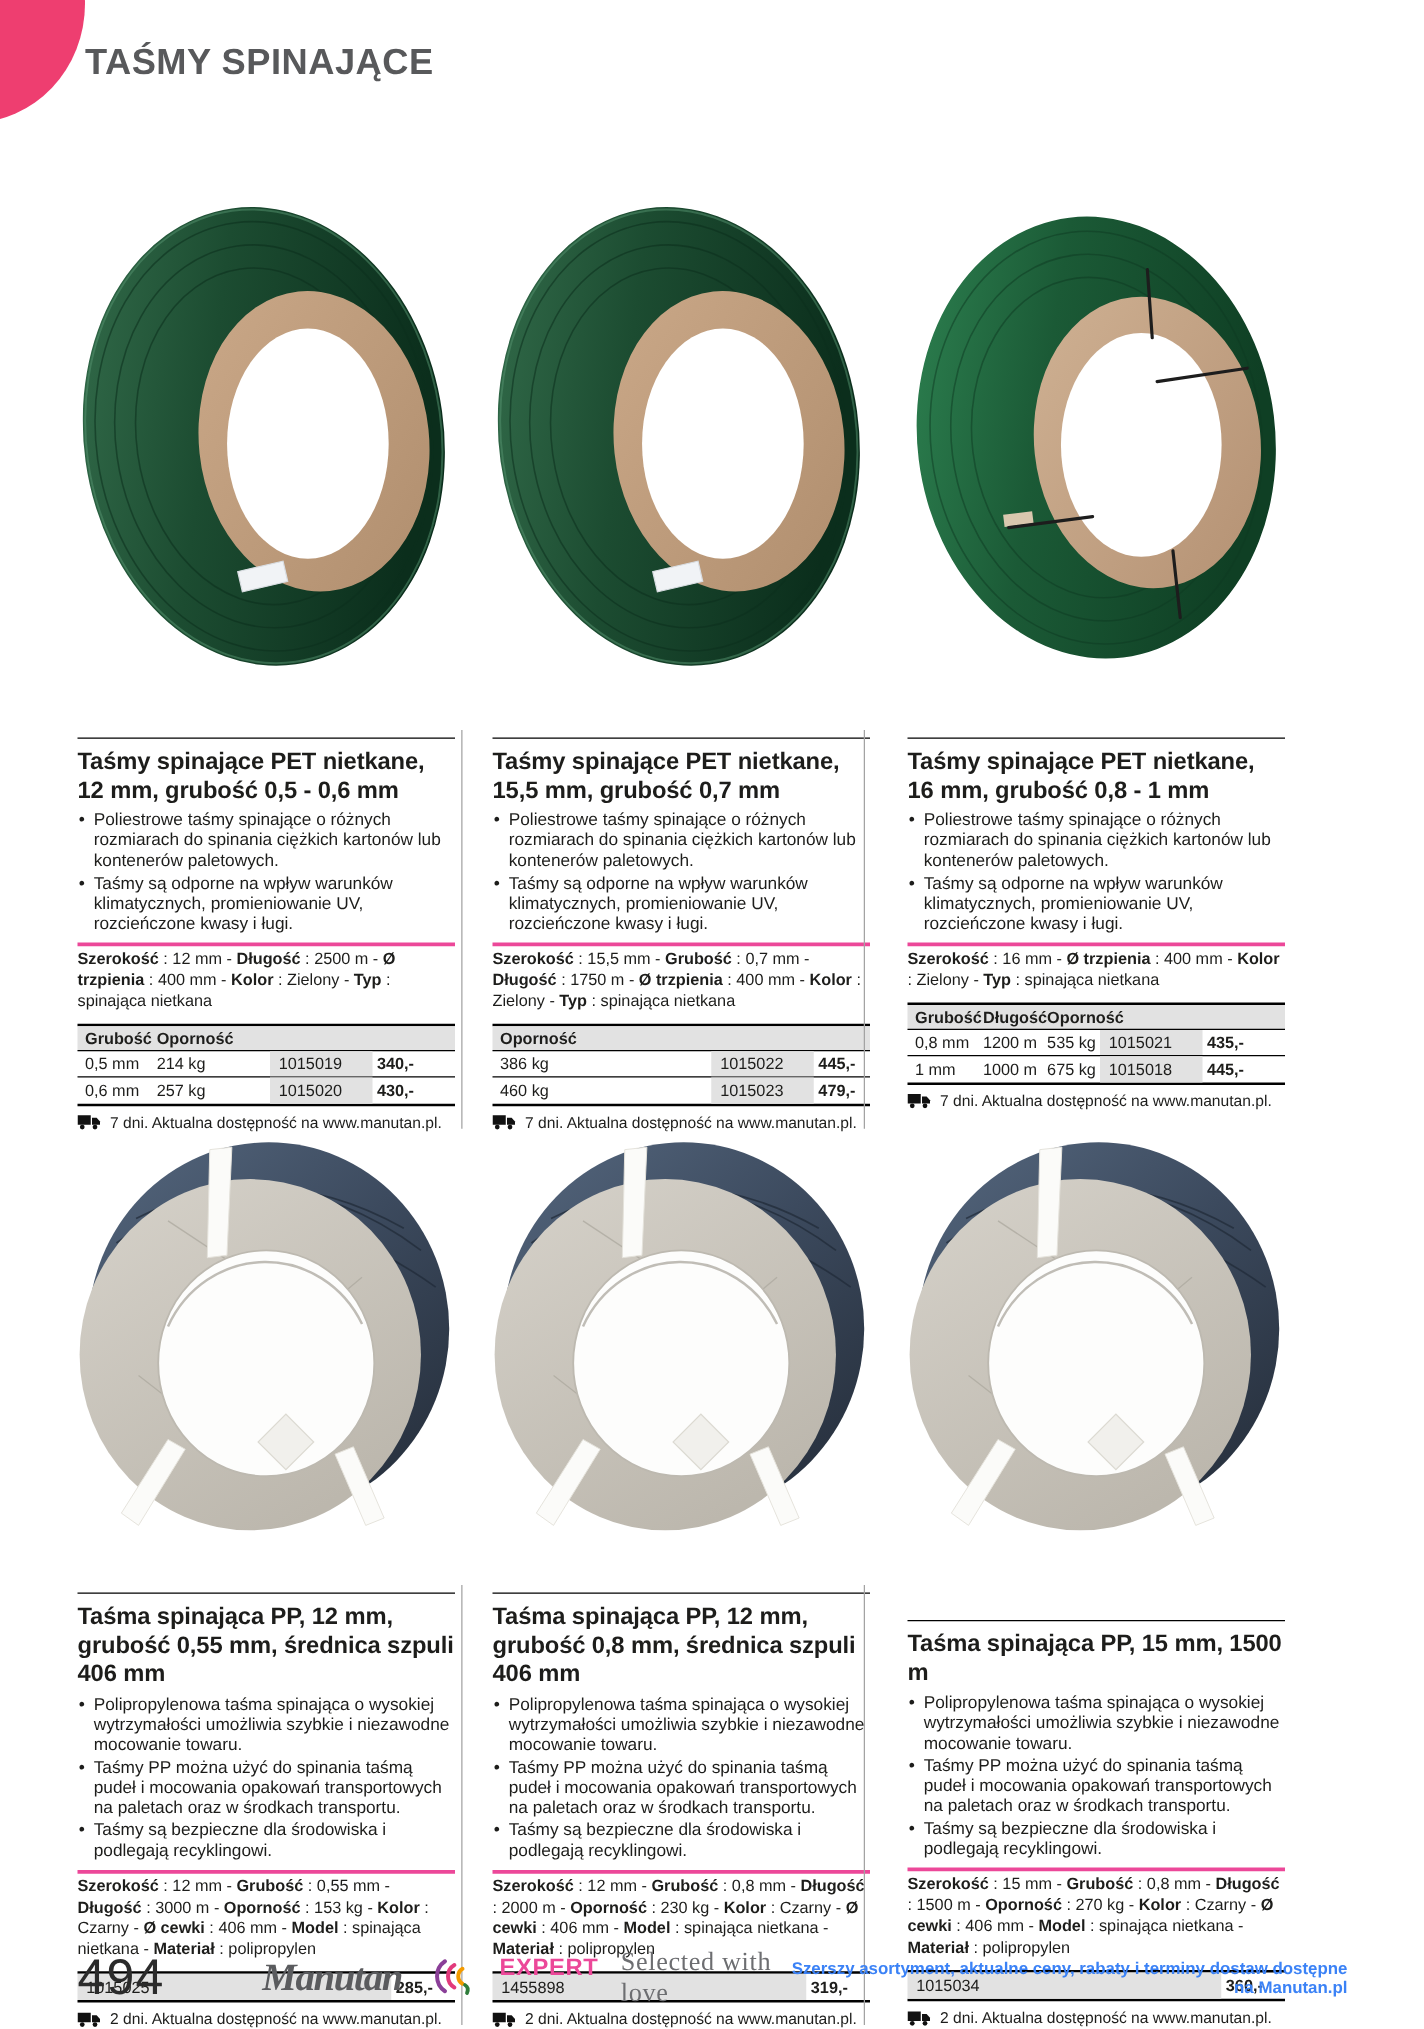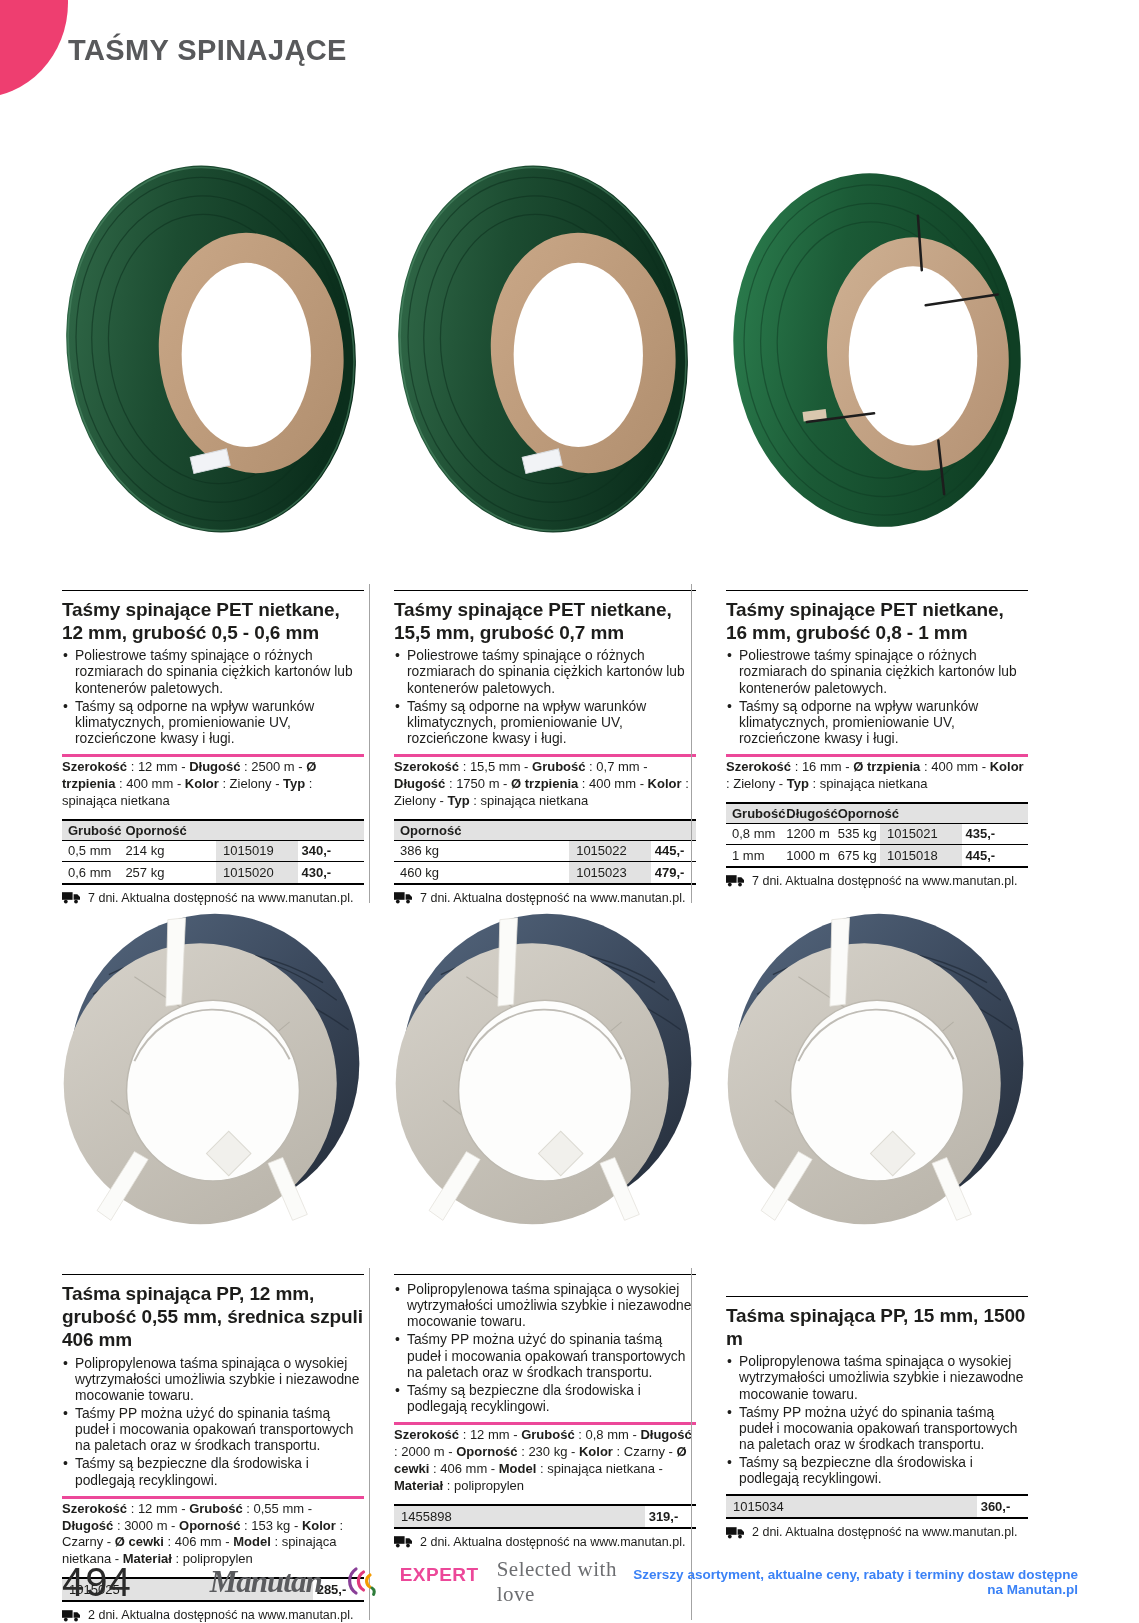--- a/index.html
+++ b/index.html
@@ -377,20 +377,21 @@
     <g fill="#fbfbf9" stroke="#e4e2db" stroke-width="0.8">
       <polygon points="104,16 122,14 118,102 102,104"></polygon>
       <polygon points="70,252 84,260 46,322 32,312"></polygon>
       <polygon points="206,264 221,258 246,316 231,322"></polygon>
     </g>
     <rect x="150" y="238" width="32" height="32" fill="#f1f0ec" stroke="#dcdad2" transform="rotate(45 166 254)"></rect>
   </svg>
 </div>
         <div class="ptext">
           <div class="title-rule"></div>
+          <h2 class="ptitle">Taśma spinająca PP, 12 mm, grubość 0,8 mm, średnica szpuli 406 mm</h2>
           <ul class="bullets">
             <li>Polipropylenowa taśma spinająca o wysokiej wytrzymałości umożliwia szybkie i niezawodne mocowanie towaru.</li>
             <li>Taśmy PP można użyć do spinania taśmą pudeł i mocowania opakowań transportowych na paletach oraz w środkach transportu.</li>
             <li>Taśmy są bezpieczne dla środowiska i podlegają recyklingowi.</li>
           </ul>
           <p class="specs"><b>Szerokość</b> : 12 mm - <b>Grubość</b> : 0,8 mm - <b>Długość</b> : 2000 m - <b>Oporność</b> : 230 kg - <b>Kolor</b> : Czarny - <b>Ø cewki</b> : 406 mm - <b>Model</b> : spinająca nietkana - <b>Materiał</b> : polipropylen</p>
           <div class="ptable">
             <div class="trow">
               <div class="ccell" style="width: 83%;">1455898</div>
               <div class="pcell">319,-</div>
@@ -444,20 +445,21 @@
   </svg>
 </div>
         <div class="ptext">
           <div class="title-rule"></div>
           <h2 class="ptitle">Taśma spinająca PP, 15 mm, 1500 m</h2>
           <ul class="bullets">
             <li>Polipropylenowa taśma spinająca o wysokiej wytrzymałości umożliwia szybkie i niezawodne mocowanie towaru.</li>
             <li>Taśmy PP można użyć do spinania taśmą pudeł i mocowania opakowań transportowych na paletach oraz w środkach transportu.</li>
             <li>Taśmy są bezpieczne dla środowiska i podlegają recyklingowi.</li>
           </ul>
+          <p class="specs"><b>Szerokość</b> : 15 mm - <b>Grubość</b> : 0,8 mm - <b>Długość</b> : 1500 m - <b>Oporność</b> : 270 kg - <b>Kolor</b> : Czarny - <b>Ø cewki</b> : 406 mm - <b>Model</b> : spinająca nietkana - <b>Materiał</b> : polipropylen</p>
           <div class="ptable">
             <div class="trow">
               <div class="ccell" style="width: 83%;">1015034</div>
               <div class="pcell">360,-</div>
             </div>
           </div>
           <div class="availability">
   <svg width="19" height="13" viewBox="0 0 19 13">
     <rect x="0" y="1.2" width="10.6" height="7.6" fill="#111"></rect>
     <path d="M11.6,3.2 h3.7 l2.7,2.9 v2.7 h-6.4 z" fill="#111"></path>

